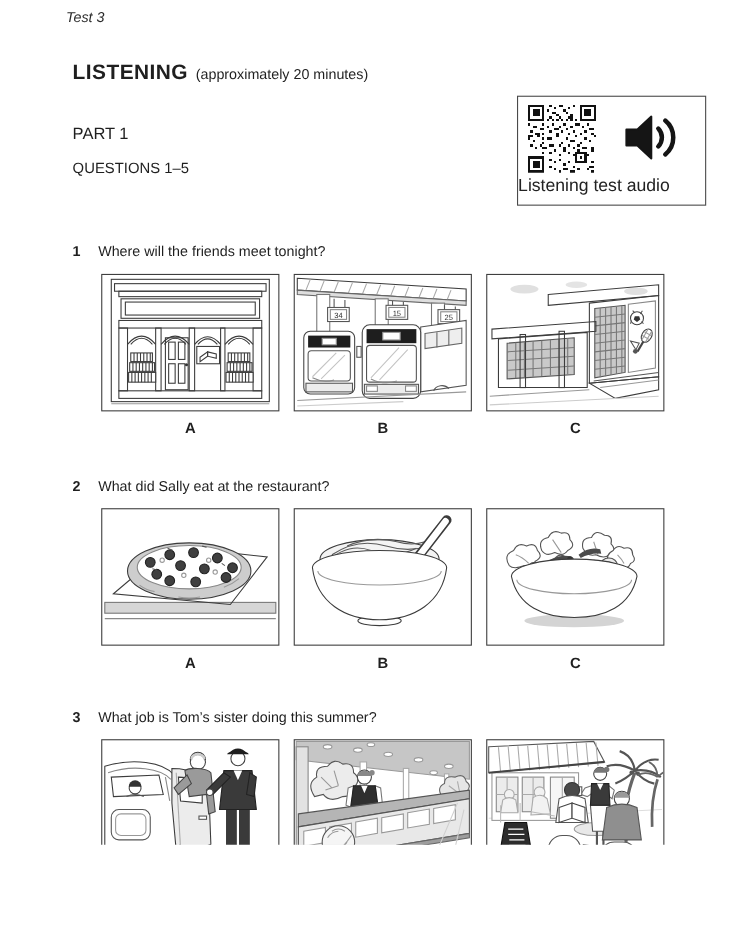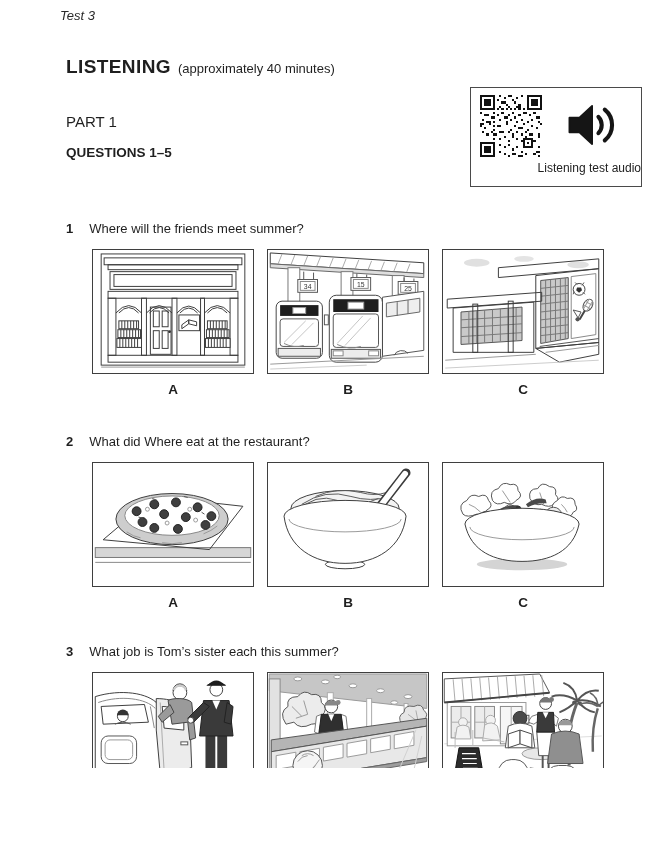--- a/index.html
+++ b/index.html
@@ -5,42 +5,42 @@
   html,body{margin:0;padding:0}
   body{width:665px;height:864px;background:#fff;font-family:"Liberation Sans",sans-serif;color:#1f1f1f}
   .page{position:relative;width:665px;height:768px;background:#fff;overflow:hidden}
   .test-label{position:absolute;left:60px;top:8px;font-size:13px;font-style:italic;color:#2a2a2a}
   .listening{position:absolute;left:66px;top:56px;margin:0;font-size:19px;font-weight:700;letter-spacing:.4px}
   .listening .duration{font-size:13px;font-weight:400;letter-spacing:0;margin-left:7px}
   .audio-box{position:absolute;left:470px;top:87px;width:172px;height:100px;border:1.5px solid #4a4a4a;background:#fff;box-sizing:border-box}
   .audio-row{display:flex;align-items:flex-start;padding:7px 8px 0 9px}
   .qr{width:62px;height:62px}
   .speaker{width:58px;height:48px;margin-left:22px;margin-top:6px}
-  .audio-caption{text-align:right;font-size:12px;margin-top:4px;color:#222}
+  .audio-caption{text-align:left;font-size:16px;margin-top:4px;color:#222}
   .part-heading{position:absolute;left:66px;top:113px;margin:0;font-size:15px;font-weight:400}
-  .questions-heading{position:absolute;left:66px;top:145px;margin:0;font-size:13.5px;font-weight:700}
+  .questions-heading{position:absolute;left:66px;top:145px;margin:0;font-size:13.5px;font-weight:400}
   .instruction{position:absolute;left:66px;top:176px;margin:0;font-size:12.5px}
   .question{position:absolute;left:0;width:665px}
   .q-line{position:absolute;left:66px;top:0;font-size:13px;white-space:nowrap}
   .q-num{font-weight:700}
   .q-text{margin-left:16px}
   .opt{position:absolute;top:28px;margin:0;width:162px}
   .opt-img{width:162px;height:125px;border:1.3px solid #3f3f3f;background:#fff;box-sizing:border-box}
   .opt-img svg{display:block;width:100%;height:100%}
   .opt-label{text-align:center;font-weight:700;font-size:13.5px;margin-top:8px}
   .ln{stroke:#3c3c3c;fill:none;stroke-width:1}
 </style>
 </head>
 <body>
 
 <div class="page">
 
   <div class="test-label">Test 3</div>
 
-  <h1 class="listening"><span>LISTENING</span><span class="duration">(approximately 40 minutes)</span></h1>
+  <h1 class="listening"><span>LISTENING</span><span class="duration">(approximately 20 minutes)</span></h1>
 
   <div class="audio-box">
     <div class="audio-row">
       <svg class="qr" viewBox="0 0 29 29" shape-rendering="crispEdges">
         <rect x="0" y="0" width="29" height="29" fill="#fff"></rect>
         <g fill="#111">
           <rect x="0" y="0" width="7" height="7"></rect>
             <rect x="22" y="0" width="7" height="7"></rect>
             <rect x="0" y="22" width="7" height="7"></rect>
         </g>
@@ -176,21 +176,21 @@
       </svg>
     </div>
     <div class="audio-caption">Listening test audio</div>
   </div>
 
   <h2 class="part-heading">PART 1</h2>
   <h3 class="questions-heading">QUESTIONS 1–5</h3>
 
   <section class="question" style="top:221px">
     <div class="q-line">
-      <span class="q-num">1</span><span class="q-text">Where will the friends meet summer?</span>
+      <span class="q-num">1</span><span class="q-text">Where will the friends meet tonight?</span>
     </div>
 
     <figure class="opt" style="left:92px">
       <div class="opt-img">
         <svg viewBox="0 0 162 125">
           <rect x="8" y="4" width="146" height="113" fill="#fff" class="ln"></rect>
           <rect x="11" y="8" width="140" height="7" fill="#fff" class="ln"></rect>
           <rect x="15" y="15" width="132" height="5" fill="#f0f0f0" class="ln"></rect>
           <rect x="17" y="22" width="128" height="18" fill="#fff" class="ln"></rect>
           <rect x="21" y="25" width="120" height="12" fill="#fff" class="ln"></rect>
@@ -320,21 +320,21 @@
           <line x1="2" y1="112" x2="94" y2="106" stroke="#999"></line>
           <line x1="2" y1="120" x2="158" y2="112" stroke="#ccc"></line>
         </svg>
       </div>
       <figcaption class="opt-label">C</figcaption>
     </figure>
   </section>
 
   <section class="question" style="top:434px">
     <div class="q-line">
-      <span class="q-num">2</span><span class="q-text">What did Where eat at the restaurant?</span>
+      <span class="q-num">2</span><span class="q-text">What did Sally eat at the restaurant?</span>
     </div>
 
     <figure class="opt" style="left:92px">
       <div class="opt-img">
         <svg viewBox="0 0 162 125">
           <rect x="2" y="86" width="158" height="10" fill="#d6d6d6" stroke="#777"></rect>
           <line x1="2" y1="101" x2="160" y2="101" stroke="#888"></line>
           <polygon points="10,78 62,34 152,44 118,88" fill="#fdfdfd" class="ln"></polygon>
           <ellipse cx="80" cy="57" rx="57" ry="26" fill="#cdcdcd" stroke="#3c3c3c"></ellipse>
           <ellipse cx="80" cy="53.5" rx="48" ry="20" fill="#fff" stroke="#888"></ellipse>
@@ -418,21 +418,21 @@
           <path d="M22,62 C28,90 52,100 80,100 C108,100 132,90 138,62 A58,16 0 0 0 22,62 Z" fill="#fff" stroke="#3c3c3c"></path>
           <path d="M27,65 A53,13 0 0 0 133,65" stroke="#999" fill="none"></path>
         </svg>
       </div>
       <figcaption class="opt-label">C</figcaption>
     </figure>
   </section>
 
   <section class="question" style="top:644px">
     <div class="q-line">
-      <span class="q-num">3</span><span class="q-text">What job is Tom’s sister each this summer?</span>
+      <span class="q-num">3</span><span class="q-text">What job is Tom’s sister doing this summer?</span>
     </div>
 
     <figure class="opt" style="left:92px">
       <div class="opt-img">
         <svg viewBox="0 0 162 125">
           <ellipse cx="124" cy="114" rx="24" ry="4" fill="#cfcfcf"></ellipse>
           <ellipse cx="84" cy="110" rx="16" ry="3.5" fill="#dedede"></ellipse>
           <path d="M2,24 C28,16 56,20 66,32 L70,58 L72,114 L2,114 Z" fill="#fff" stroke="#3c3c3c"></path>
           <path d="M5,30 C28,22 54,26 63,36" stroke="#888" fill="none"></path>
           <path d="M8,34 L52,32 L56,50 L10,52 Z" fill="#fff" stroke="#3c3c3c"></path>

